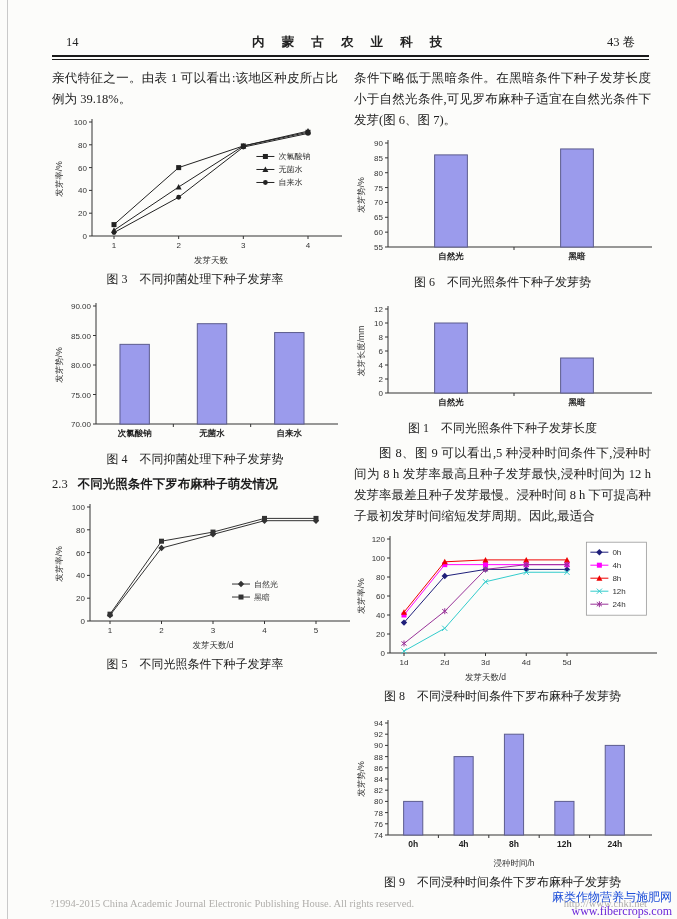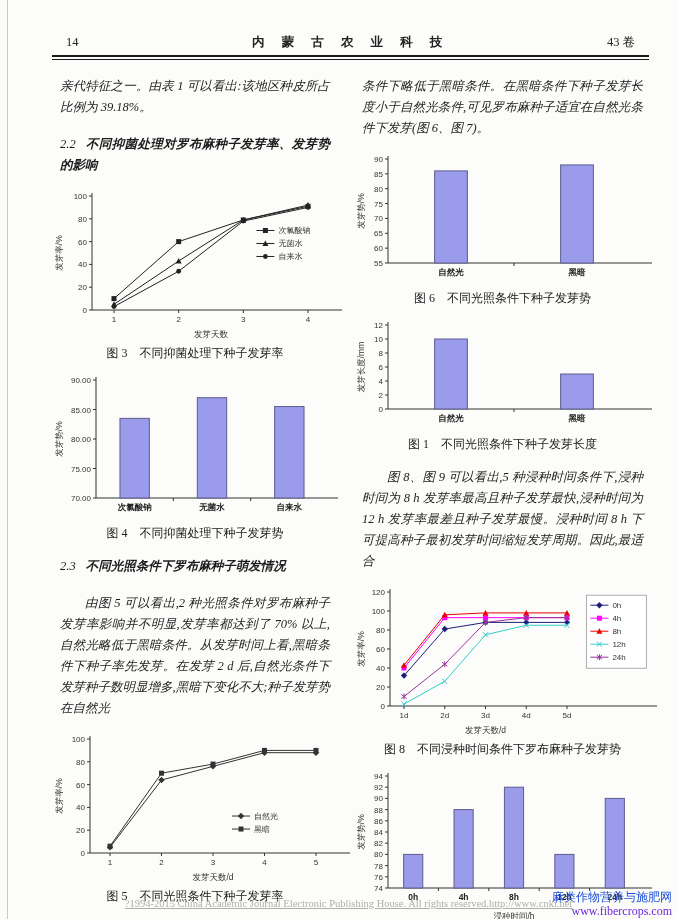--- a/index.html
+++ b/index.html
@@ -7,52 +7,51 @@
   .page{position:relative;width:677px;height:919px;background:#fcfcfa;overflow:hidden;}
   .scan-edge{position:absolute;left:7px;top:0;bottom:0;width:1px;background:#c9c9c9;}
   .inner{padding:34px 28px 0 52px;}
   header{display:flex;justify-content:space-between;align-items:baseline;font-size:12.5px;color:#222;padding:0 14px;}
   .journal-title{letter-spacing:7px;font-weight:bold;font-size:12.5px;margin-left:16px;}
   .header-rule{border-top:2px solid #1a1a1a;border-bottom:1px solid #1a1a1a;height:2px;margin:4px 0 8px 0;}
   .columns{display:flex;gap:16px;}
   .col{display:flex;flex-direction:column;}
   .col.left{width:286px;}
   .col.right{width:297px;}
-  p{margin:8px;font-style:italic;}
+  p{margin:0;}
   .body-text{font-size:12.5px;line-height:21px;color:#1c1c1c;text-align:justify;}
   .indent{text-indent:2em;}
   .heading{font-size:12.5px;line-height:21px;color:#1c1c1c;text-align:justify;}
   .sec-num{margin-right:10px;}
   .sec-title{font-weight:bold;}
   figure{margin:4px 0 6px 0;text-align:center;}
   .chart{display:inline-block;}
   figcaption{font-size:12px;font-weight:normal;color:#1c1c1c;margin-top:1px;}
-  footer{position:absolute;left:50px;right:30px;bottom:10px;display:flex;justify-content:center;
-         font-size:10.5px;color:#b0aeab;white-space:nowrap;text-decoration:underline;}
+  footer{position:absolute;left:50px;right:30px;bottom:10px;display:flex;justify-content:space-between;
+         font-size:10.5px;color:#b0aeab;white-space:nowrap;}
   .watermark{position:absolute;right:5px;bottom:1px;text-align:right;line-height:14px;z-index:3;}
   .wm1{font-size:12px;color:#1d4ed8;}
   .wm2{font-size:12px;color:#6d28d9;}
 </style>
 </head>
 <body>
 
 <div class="page">
   <div class="scan-edge"></div>
   <div class="inner">
     <header>
       <span>14</span>
       <span class="journal-title">内 蒙 古 农 业 科 技</span>
       <span>43 卷</span>
     </header>
     <div class="header-rule"></div>
 
     <main class="columns">
       <div class="col left">
         <p class="body-text">亲代特征之一。由表 1 可以看出:该地区种皮所占比例为 39.18%。</p>
-        <p class="heading"><span class="sec-num">2.2</span><span class="sec-title">不同抑菌处理对罗布麻种子发芽率、发芽势的影响</span></p>
 
         <figure>
           <div class="chart"><svg width="292" height="152" viewBox="0 0 292 152">
                 <line x1="40" y1="5" x2="40" y2="122" stroke="#333333" stroke-width="1"></line>
                 <line x1="40" y1="122" x2="290" y2="122" stroke="#333333" stroke-width="1"></line>
                 <line x1="37" y1="122" x2="40" y2="122" stroke="#333333"></line>
                 <text x="35" y="125" text-anchor="end" font-size="8" fill="#333" font-family="&quot;Liberation Sans&quot;,sans-serif">0</text>
                 <line x1="37" y1="99.2" x2="40" y2="99.2" stroke="#333333"></line>
                 <text x="35" y="102.2" text-anchor="end" font-size="8" fill="#333" font-family="&quot;Liberation Sans&quot;,sans-serif">20</text>
                 <line x1="37" y1="76.4" x2="40" y2="76.4" stroke="#333333"></line>
@@ -122,21 +121,20 @@
                 <rect x="145.30666666666667" y="25.700000000000003" width="29.386666666666667" height="100.3" fill="#9b9bec" stroke="#5c5c8e" stroke-width="1"></rect>
                 <text x="160" y="138" text-anchor="middle" font-size="8.5" fill="#222" font-family="&quot;Liberation Sans&quot;,sans-serif" font-weight="bold">无菌水</text>
                 <line x1="198.66666666666666" y1="126" x2="198.66666666666666" y2="129" stroke="#333333"></line>
                 <rect x="222.64" y="34.55" width="29.386666666666667" height="91.45" fill="#9b9bec" stroke="#5c5c8e" stroke-width="1"></rect>
                 <text x="237.33333333333331" y="138" text-anchor="middle" font-size="8.5" fill="#222" font-family="&quot;Liberation Sans&quot;,sans-serif" font-weight="bold">自来水</text>
               </svg></div>
           <figcaption>图 4　不同抑菌处理下种子发芽势</figcaption>
         </figure>
 
         <p class="heading"><span class="sec-num">2.3</span><span class="sec-title">不同光照条件下罗布麻种子萌发情况</span></p>
-        <p class="body-text indent">由图 5 可以看出,2 种光照条件对罗布麻种子发芽率影响并不明显,发芽率都达到了 70% 以上,自然光略低于黑暗条件。从发芽时间上看,黑暗条件下种子率先发芽。在发芽 2 d 后,自然光条件下发芽种子数明显增多,黑暗下变化不大;种子发芽势在自然光</p>
 
         <figure>
           <div class="chart"><svg width="300" height="152" viewBox="0 0 300 152">
                 <line x1="38" y1="5" x2="38" y2="122" stroke="#333333" stroke-width="1"></line>
                 <line x1="38" y1="122" x2="298" y2="122" stroke="#333333" stroke-width="1"></line>
                 <line x1="35" y1="122" x2="38" y2="122" stroke="#333333"></line>
                 <text x="33" y="125" text-anchor="end" font-size="8" fill="#333" font-family="&quot;Liberation Sans&quot;,sans-serif">0</text>
                 <line x1="35" y1="99.2" x2="38" y2="99.2" stroke="#333333"></line>
                 <text x="33" y="102.2" text-anchor="end" font-size="8" fill="#333" font-family="&quot;Liberation Sans&quot;,sans-serif">20</text>
                 <line x1="35" y1="76.4" x2="38" y2="76.4" stroke="#333333"></line>

